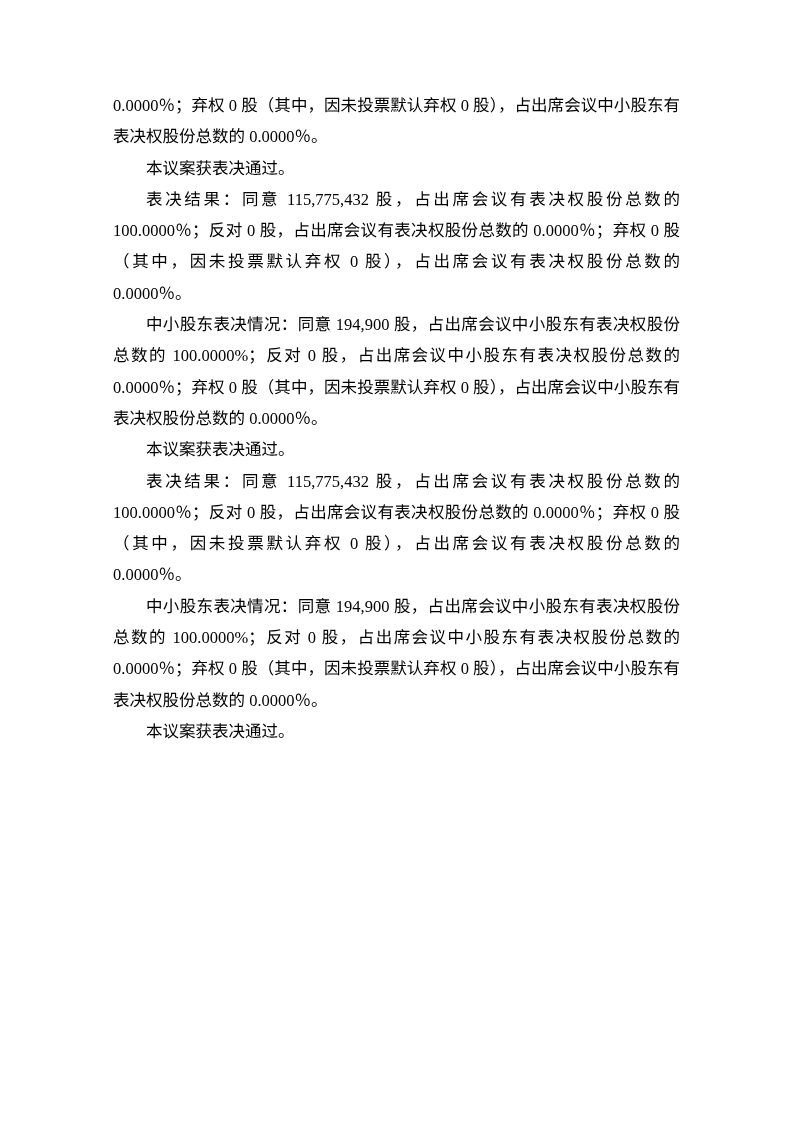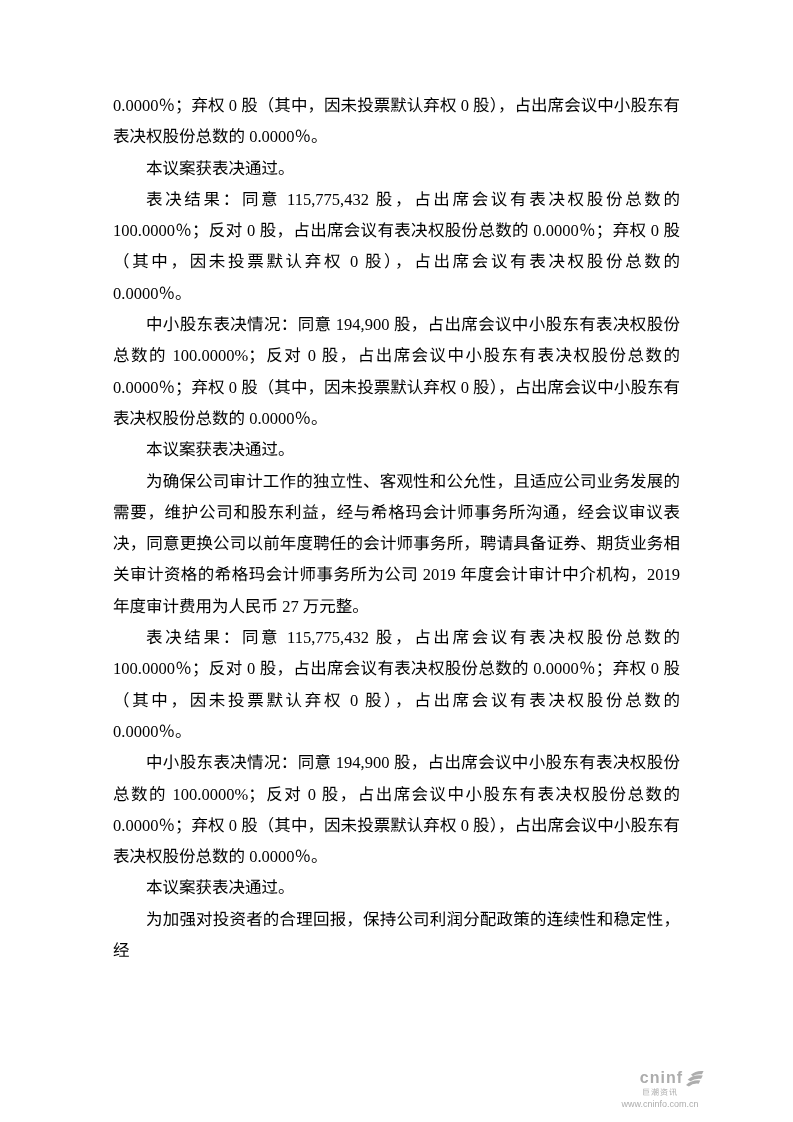--- a/index.html
+++ b/index.html
@@ -84,33 +84,19 @@
 <body>
 
 <div class="page">
 
   <div class="content">
     <p class="no-indent">0.0000％；弃权 0 股（其中，因未投票默认弃权 0 股），占出席会议中小股东有表决权股份总数的 0.0000％。</p>
     <p>本议案获表决通过。</p>
     <p>表决结果：同意 115,775,432 股，占出席会议有表决权股份总数的 100.0000％；反对 0 股，占出席会议有表决权股份总数的 0.0000％；弃权 0 股（其中，因未投票默认弃权 0 股），占出席会议有表决权股份总数的 0.0000％。</p>
     <p>中小股东表决情况：同意 194,900 股，占出席会议中小股东有表决权股份总数的 100.0000%；反对 0 股，占出席会议中小股东有表决权股份总数的 0.0000％；弃权 0 股（其中，因未投票默认弃权 0 股），占出席会议中小股东有表决权股份总数的 0.0000％。</p>
     <p>本议案获表决通过。</p>
-    <p>为确保公司审计工作的独立性、客观性和公允性，且适应公司业务发展的需要，维护公司和股东利益，经与希格玛会计师事务所沟通，经会议审议表决，同意更换公司以前年度聘任的会计师事务所，聘请具备证券、期货业务相关审计资格的希格玛会计师事务所为公司 2019 年度会计审计中介机构，2019 年度审计费用为人民币 27 万元整。</p>
     <p>表决结果：同意 115,775,432 股，占出席会议有表决权股份总数的 100.0000％；反对 0 股，占出席会议有表决权股份总数的 0.0000％；弃权 0 股（其中，因未投票默认弃权 0 股），占出席会议有表决权股份总数的 0.0000％。</p>
     <p>中小股东表决情况：同意 194,900 股，占出席会议中小股东有表决权股份总数的 100.0000%；反对 0 股，占出席会议中小股东有表决权股份总数的 0.0000％；弃权 0 股（其中，因未投票默认弃权 0 股），占出席会议中小股东有表决权股份总数的 0.0000％。</p>
     <p>本议案获表决通过。</p>
-    <p class="fill">为加强对投资者的合理回报，保持公司利润分配政策的连续性和稳定性，经</p>
   </div>
 
-  <div class="watermark">
-    <div class="wm-brand">
-      <span class="wm-name">cninf</span>
-      <svg class="wm-logo" viewBox="0 0 26 22" xmlns="http://www.w3.org/2000/svg">
-        <path d="M8,7 Q14,1.5 23.5,2.5 L21.5,6.5 Q14.5,5.5 10.5,9 Z"></path>
-        <path d="M4,13 Q11,6.5 22.5,8 L20.5,12 Q12.5,11 7.5,15 Z"></path>
-        <path d="M2,19.5 Q9,13 19.5,14 L17.5,18 Q10.5,17 5.5,21.5 Z"></path>
-      </svg>
-    </div>
-    <div class="wm-cn">巨潮资讯</div>
-    <div class="wm-url">www.cninfo.com.cn</div>
-  </div>
 
 </div>
 
 </body></html>

